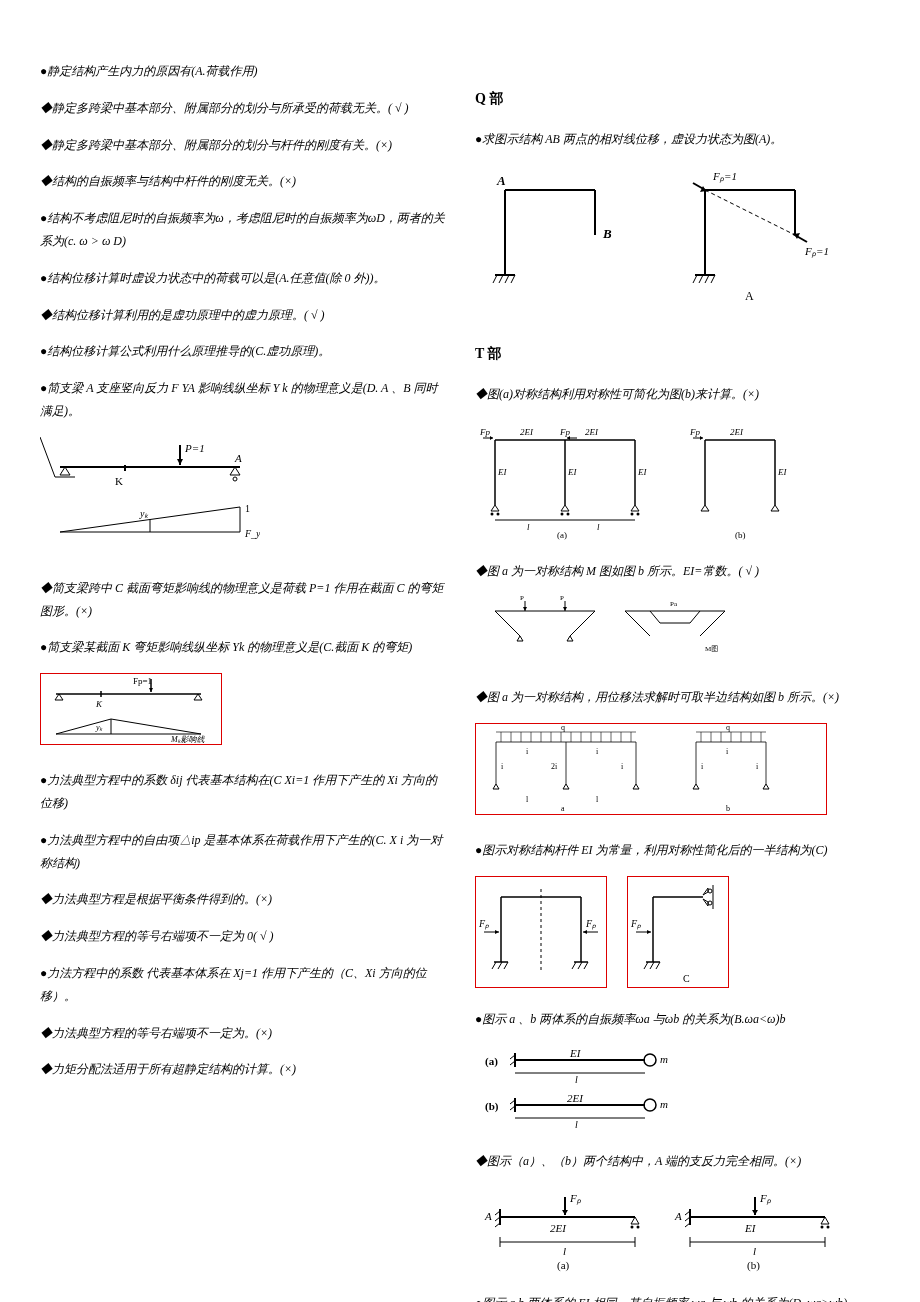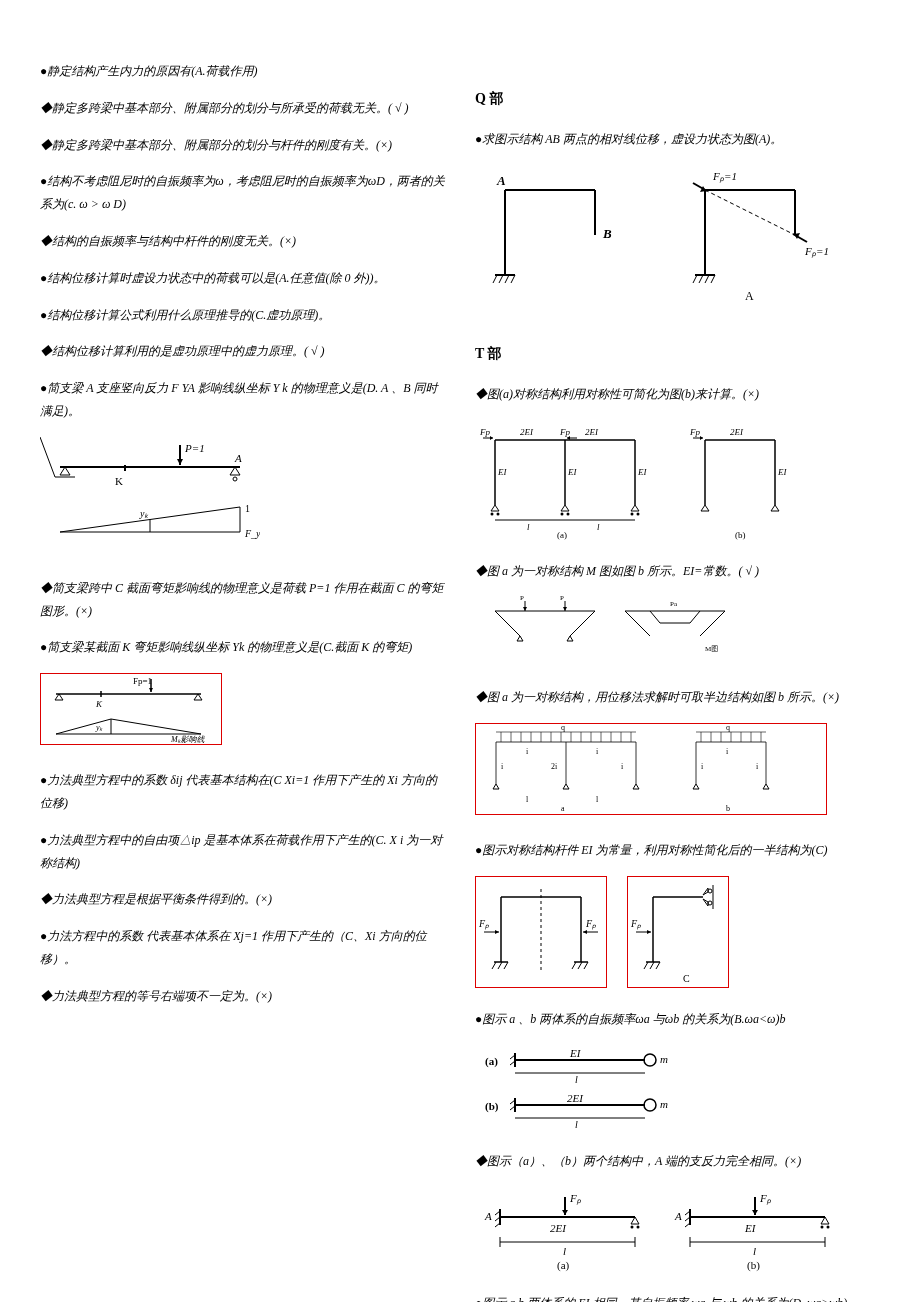--- a/index.html
+++ b/index.html
@@ -14,25 +14,25 @@
     .after-space { margin-bottom: 30px; }
   </style>
 </head>
 <body>
 
 <div class="page">
   <div class="col">
     <div class="item">●静定结构产生内力的原因有(A.荷载作用)</div>
     <div class="item">◆静定多跨梁中基本部分、附属部分的划分与所承受的荷载无关。( √ )</div>
     <div class="item">◆静定多跨梁中基本部分、附属部分的划分与杆件的刚度有关。(×)</div>
+    <div class="item">◆结构的自振频率与结构中杆件的刚度无关。(×)</div>
     <div class="item">●结构不考虑阻尼时的自振频率为ω，考虑阻尼时的自振频率为ωD，两者的关系为(c. ω &gt; ω D)</div>
-    <div class="item">◆结构的自振频率与结构中杆件的刚度无关。(×)</div>
     <div class="item">●结构位移计算时虚设力状态中的荷载可以是(A.任意值(除 0 外))。</div>
+    <div class="item">◆结构位移计算利用的是虚功原理中的虚力原理。( √ )</div>
     <div class="item">●结构位移计算公式利用什么原理推导的(C.虚功原理)。</div>
-    <div class="item">◆结构位移计算利用的是虚功原理中的虚力原理。( √ )</div>
     <div class="item">●简支梁 A 支座竖向反力 F YA 影响线纵坐标 Y k 的物理意义是(D. A 、B 同时满足)。</div>
 
     <div class="img-sim after-space">
       <svg width="220" height="110" viewBox="0 0 220 110">
         <line x1="20" y1="30" x2="200" y2="30" stroke="#000" stroke-width="2"></line>
         <path d="M25 30 l-5 8 h10 z" fill="none" stroke="#000"></path>
         <line x1="15" y1="40" x2="35" y2="40" stroke="#000"></line>
         <line x1="15" y1="40" l="" stroke="#000"></line>
         <path d="M195 30 l-5 8 h10 z" fill="none" stroke="#000"></path>
         <circle cx="195" cy="42" r="2" fill="none" stroke="#000"></circle>
@@ -74,22 +74,24 @@
         <text x="130" y="68" font-size="8" font-style="italic">Mₖ影响线</text>
       </svg>
       </div>
     </div>
 
 
 
     <div class="item">●力法典型方程中的系数 δij 代表基本结构在(C Xi=1 作用下产生的 Xi 方向的位移)</div>
     <div class="item">●力法典型方程中的自由项△ip 是基本体系在荷载作用下产生的(C. X i 为一对称结构)</div>
     <div class="item">◆力法典型方程是根据平衡条件得到的。(×)</div>
+    <div class="item">◆力法典型方程的等号右端项不一定为 0( √ )</div>
     <div class="item">●力法方程中的系数 代表基本体系在 Xj=1 作用下产生的（C、Xi 方向的位移）。</div>
     <div class="item">◆力法典型方程的等号右端项不一定为。(×)</div>
+    <div class="item">◆力矩分配法适用于所有超静定结构的计算。(×)</div>
 
   </div>
 
   <div class="col">
     <div class="section">Q 部</div>
 
     <div class="item">●求图示结构 AB 两点的相对线位移，虚设力状态为图(A)。</div>
 
     <div class="img-sim after-space">
       <svg width="380" height="150" viewBox="0 0 380 150">

